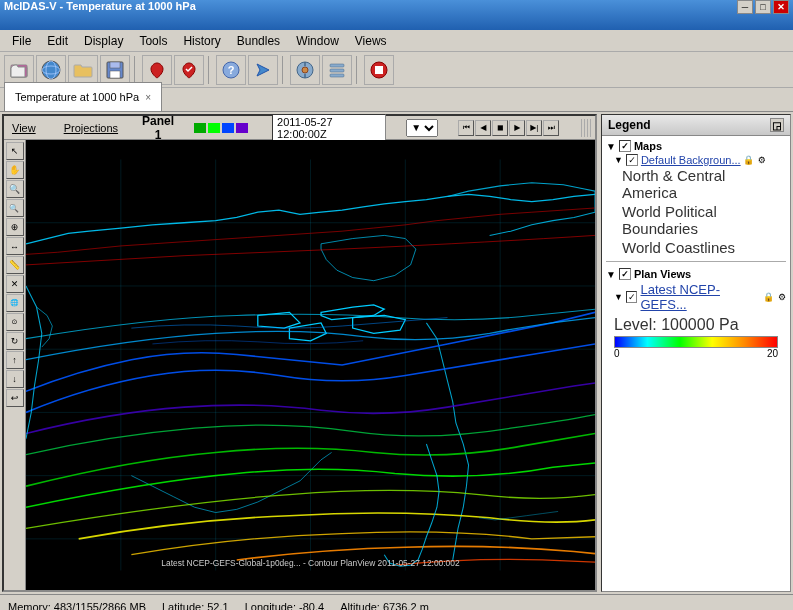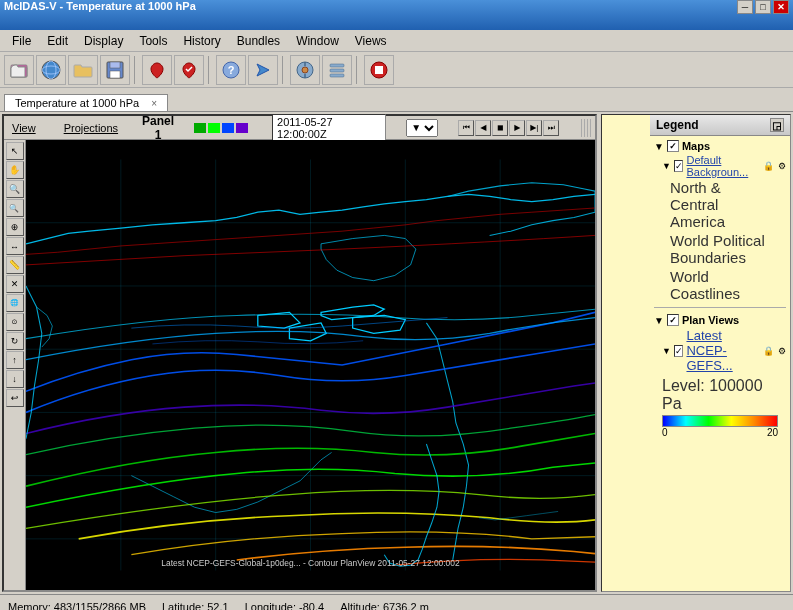--- a/index.html
+++ b/index.html
@@ -70,26 +70,26 @@
       height: 24px;
       display: flex;
       align-items: flex-end;
       padding-left: 4px;
       border-bottom: 1px solid #888;
     }
     .tab {
       background: #e8e8e8;
       border: 1px solid #888;
       border-bottom: none;
-      padding: 2px 10px;
+      padding: 8px 10px;
       font-size: 11px;
       cursor: pointer;
       display: flex;
       align-items: center;
-      gap: 12px;
+      gap: 6px;
     }
     .tab.active { background: #fff; }
     .tab-close { font-size: 10px; color: #666; cursor: pointer; }
 
     
     .main-content {
       display: flex;
       height: calc(610px - 22px - 22px - 36px - 24px - 24px);
       background: #d4d0c8;
     }
@@ -190,27 +190,26 @@
 
     
     .map-svg {
       width: 100%;
       height: 100%;
     }
 
     
     .legend-panel {
       width: 190px;
-      background: #fef9c3;
+      background: #ffffff;
       border: 1px inset #888;
       margin: 2px 2px 2px 2px;
       display: flex;
       flex-direction: column;
       flex-shrink: 0;
-      padding-left: 48px;
     }
     .legend-header {
       background: linear-gradient(to bottom, #e8e8e8, #c8c8c8);
       border-bottom: 1px solid #888;
       padding: 3px 6px;
       font-weight: bold;
       font-size: 12px;
       display: flex;
       align-items: center;
       justify-content: space-between;

